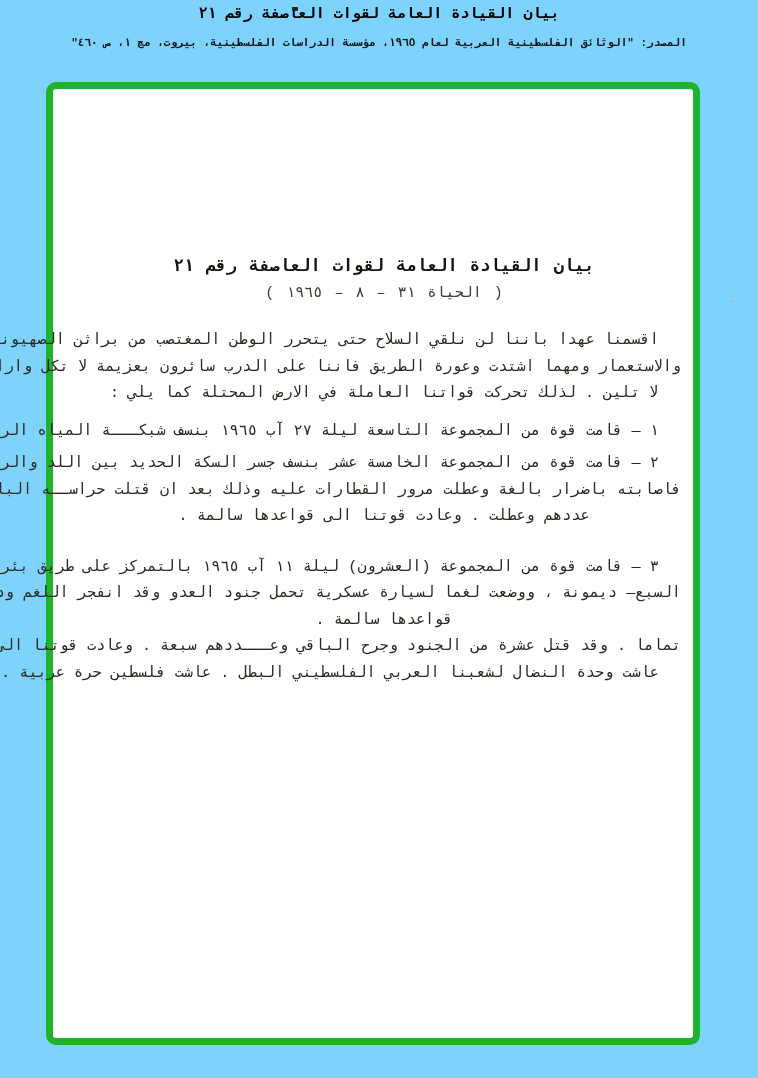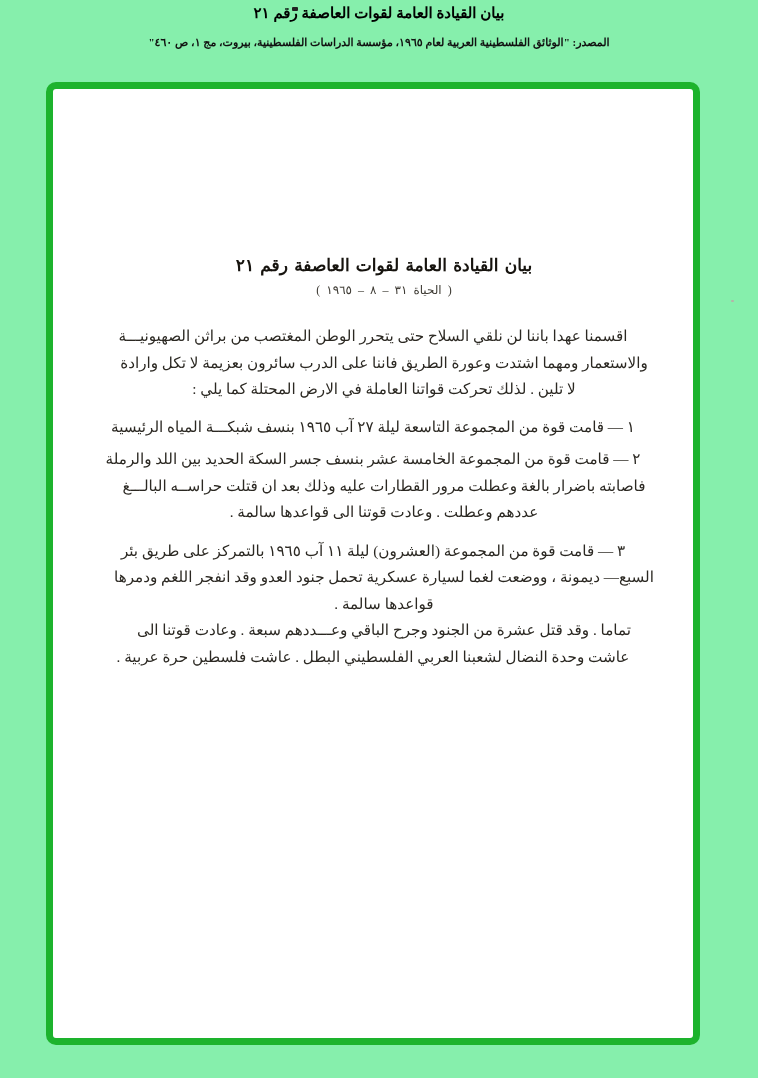--- a/index.html
+++ b/index.html
@@ -1,21 +1,21 @@
 <!DOCTYPE html>
 <html lang="ar"><head>
 <meta charset="utf-8">
 <style>
   html,body{margin:0;padding:0;background:#ffffff;}
   .canvas{
     position:relative;
     width:758px;height:1078px;
-    background:#86efac;
+    background:#7dd3fc;
     overflow:hidden;
-    font-family:Liberation Serif, serif;
+    font-family:Liberation Mono, monospace;
   }
   
   .hdr-title{
     position:absolute;top:4px;left:0;width:758px;
     direction:rtl;text-align:center;
     font-size:15px;font-weight:bold;color:#000;
     letter-spacing:0;
   }
   .hdr-source{
     position:absolute;top:36px;left:0;width:758px;
@@ -40,38 +40,38 @@
   }
   .doc-title{
     text-align:center;
     font-size:17px;font-weight:bold;
     color:#16130e;
     margin:0 0 7px 0;
     word-spacing:2px;
   }
   .doc-subtitle{
     text-align:center;
-    font-size:12px;
+    font-size:15px;
     color:#3e3b34;
     margin:0 0 25px 0;
     word-spacing:3px;
   }
   .doc-body{color:#2b2822;}
   .doc-body .line{
     direction:rtl;
     text-align:center;
     font-size:15.2px;
     line-height:26.5px;
     white-space:nowrap;
     color:#2b2822;
   }
   .doc-body .line.indent{padding-right:22px;}
   .doc-body .line.gap-s{margin-top:6px;}
   .doc-body .line.gap-m{margin-top:11px;}
-  .doc-body .line.gap-l{margin-top:12px;}
+  .doc-body .line.gap-l{margin-top:24px;}
   
   .speck{position:absolute;background:#555;border-radius:1px;}
   .speck.s1{left:292px;top:7px;width:6px;height:4px;background:#222;}
   .speck.s2{left:122px;top:300px;width:9px;height:2px;background:#8a887f;}
   .speck.s3{left:624px;top:295px;width:3px;height:3px;background:#9a978d;}
   .speck.s4{left:731px;top:300px;width:3px;height:2px;background:#b5b2a8;}
 </style>
 </head>
 <body>
 

